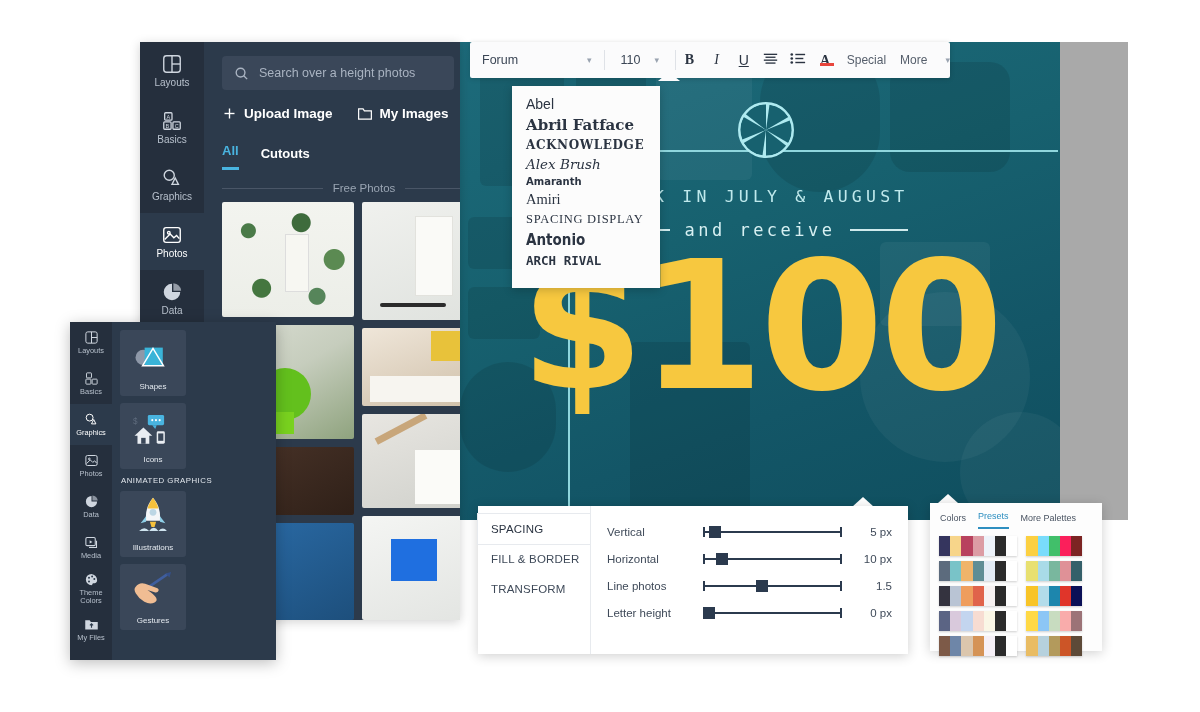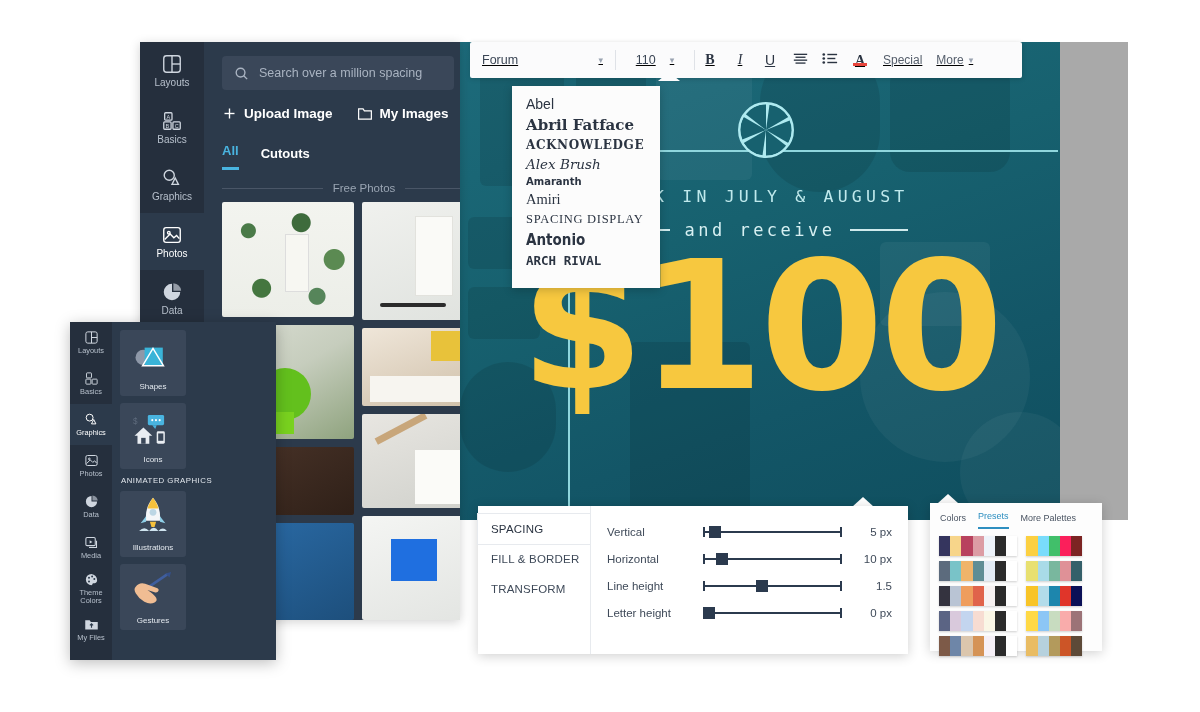--- a/index.html
+++ b/index.html
@@ -94,34 +94,33 @@
     background:#3a4759;border-radius:3px;width:66px;height:66px;
     display:flex;flex-direction:column;align-items:center;justify-content:flex-end;
     padding-bottom:5px;box-sizing:border-box;cursor:pointer;position:relative;
   }
   .tile .tlabel{color:#e3e8ee;font-size:8px;}
   .tile .tart{flex:1;display:flex;align-items:center;justify-content:center;width:100%;}
   .sect-label{color:#e3e8ee;font-size:7.8px;letter-spacing:.5px;margin:7px 0 6px 1px;}
 
   
   #text-toolbar{
-    position:absolute;left:470px;top:42px;width:552px;height:36px;background:#fbfbfc;
+    position:absolute;left:470px;top:42px;width:480px;height:36px;background:#fbfbfc;
     border-radius:2px;display:flex;align-items:center;
     box-shadow:0 1px 5px rgba(0,0,0,.17);
-    text-decoration:underline;
   }
   #tb-font{width:145px;display:flex;align-items:center;justify-content:space-between;padding:0 12px;
     box-sizing:border-box;font-size:12.5px;color:#3b4655;cursor:pointer;}
   .tb-sep{width:1px;height:20px;background:#dfe2e7;}
   #tb-size{width:78px;display:flex;align-items:center;justify-content:center;gap:14px;
     font-size:12.5px;color:#3b4655;cursor:pointer;}
   .chev{color:#9aa3b0;font-size:9px;}
   .tb-ico{width:30px;text-align:center;font-size:14px;color:#2b3442;cursor:pointer;}
   #tb-special{font-size:12px;color:#555e6b;margin-left:8px;cursor:pointer;}
-  #tb-more{font-size:12px;color:#555e6b;margin-left:14px;display:flex;align-items:center;gap:5px;cursor:pointer;}
+  #tb-more{font-size:12px;color:#555e6b;margin-left:14px;display:flex;align-items:center;gap:18px;cursor:pointer;}
   #tb-caret{
     position:absolute;left:658px;top:72px;width:0;height:0;
     border-left:11px solid transparent;border-right:11px solid transparent;
     border-bottom:9px solid #fbfbfc;
   }
 
   
   #font-dropdown{
     position:absolute;left:512px;top:86px;width:148px;height:202px;background:#fcfcfc;
     box-shadow:0 2px 9px rgba(0,0,0,.2);padding:8px 0 0 0;box-sizing:border-box;overflow:hidden;
@@ -257,21 +256,21 @@
       <span class="lbl">Data</span>
     </div>
   </div>
 
   <div id="photos-body">
     <div id="search-box">
       <svg width="15" height="15" viewBox="0 0 24 24" fill="none" stroke="#aab4c2" stroke-width="2.2">
         <circle cx="10.5" cy="10.5" r="7"></circle>
           <line x1="15.6" y1="15.6" x2="21" y2="21"></line>
       </svg>
-      <span id="search-input-text">Search over a million spacing</span>
+      <span id="search-input-text">Search over a height photos</span>
     </div>
 
     <div id="upload-row">
       <div class="up-btn">
         <svg width="15" height="15" viewBox="0 0 24 24" stroke="#fff" stroke-width="2.2">
           <line x1="12" y1="4" x2="12" y2="20"></line>
             <line x1="4" y1="12" x2="20" y2="12"></line>
         </svg>
         <span>Upload Image</span>
       </div>
@@ -545,21 +544,21 @@
       <div class="sp-name">Horizontal</div>
       <div class="sp-track">
         <div class="sp-line"></div>
         <div class="sp-cap" style="left:0;"></div>
         <div class="sp-cap" style="right:0;"></div>
         <div class="sp-knob" style="left:9%;"></div>
       </div>
       <div class="sp-val">10 px</div>
     </div>
     <div class="sp-row">
-      <div class="sp-name">Line height</div>
+      <div class="sp-name">Line photos</div>
       <div class="sp-track">
         <div class="sp-line"></div>
         <div class="sp-cap" style="left:0;"></div>
         <div class="sp-cap" style="right:0;"></div>
         <div class="sp-knob" style="left:38%;"></div>
       </div>
       <div class="sp-val">1.5</div>
     </div>
     <div class="sp-row">
       <div class="sp-name">Letter height</div>

